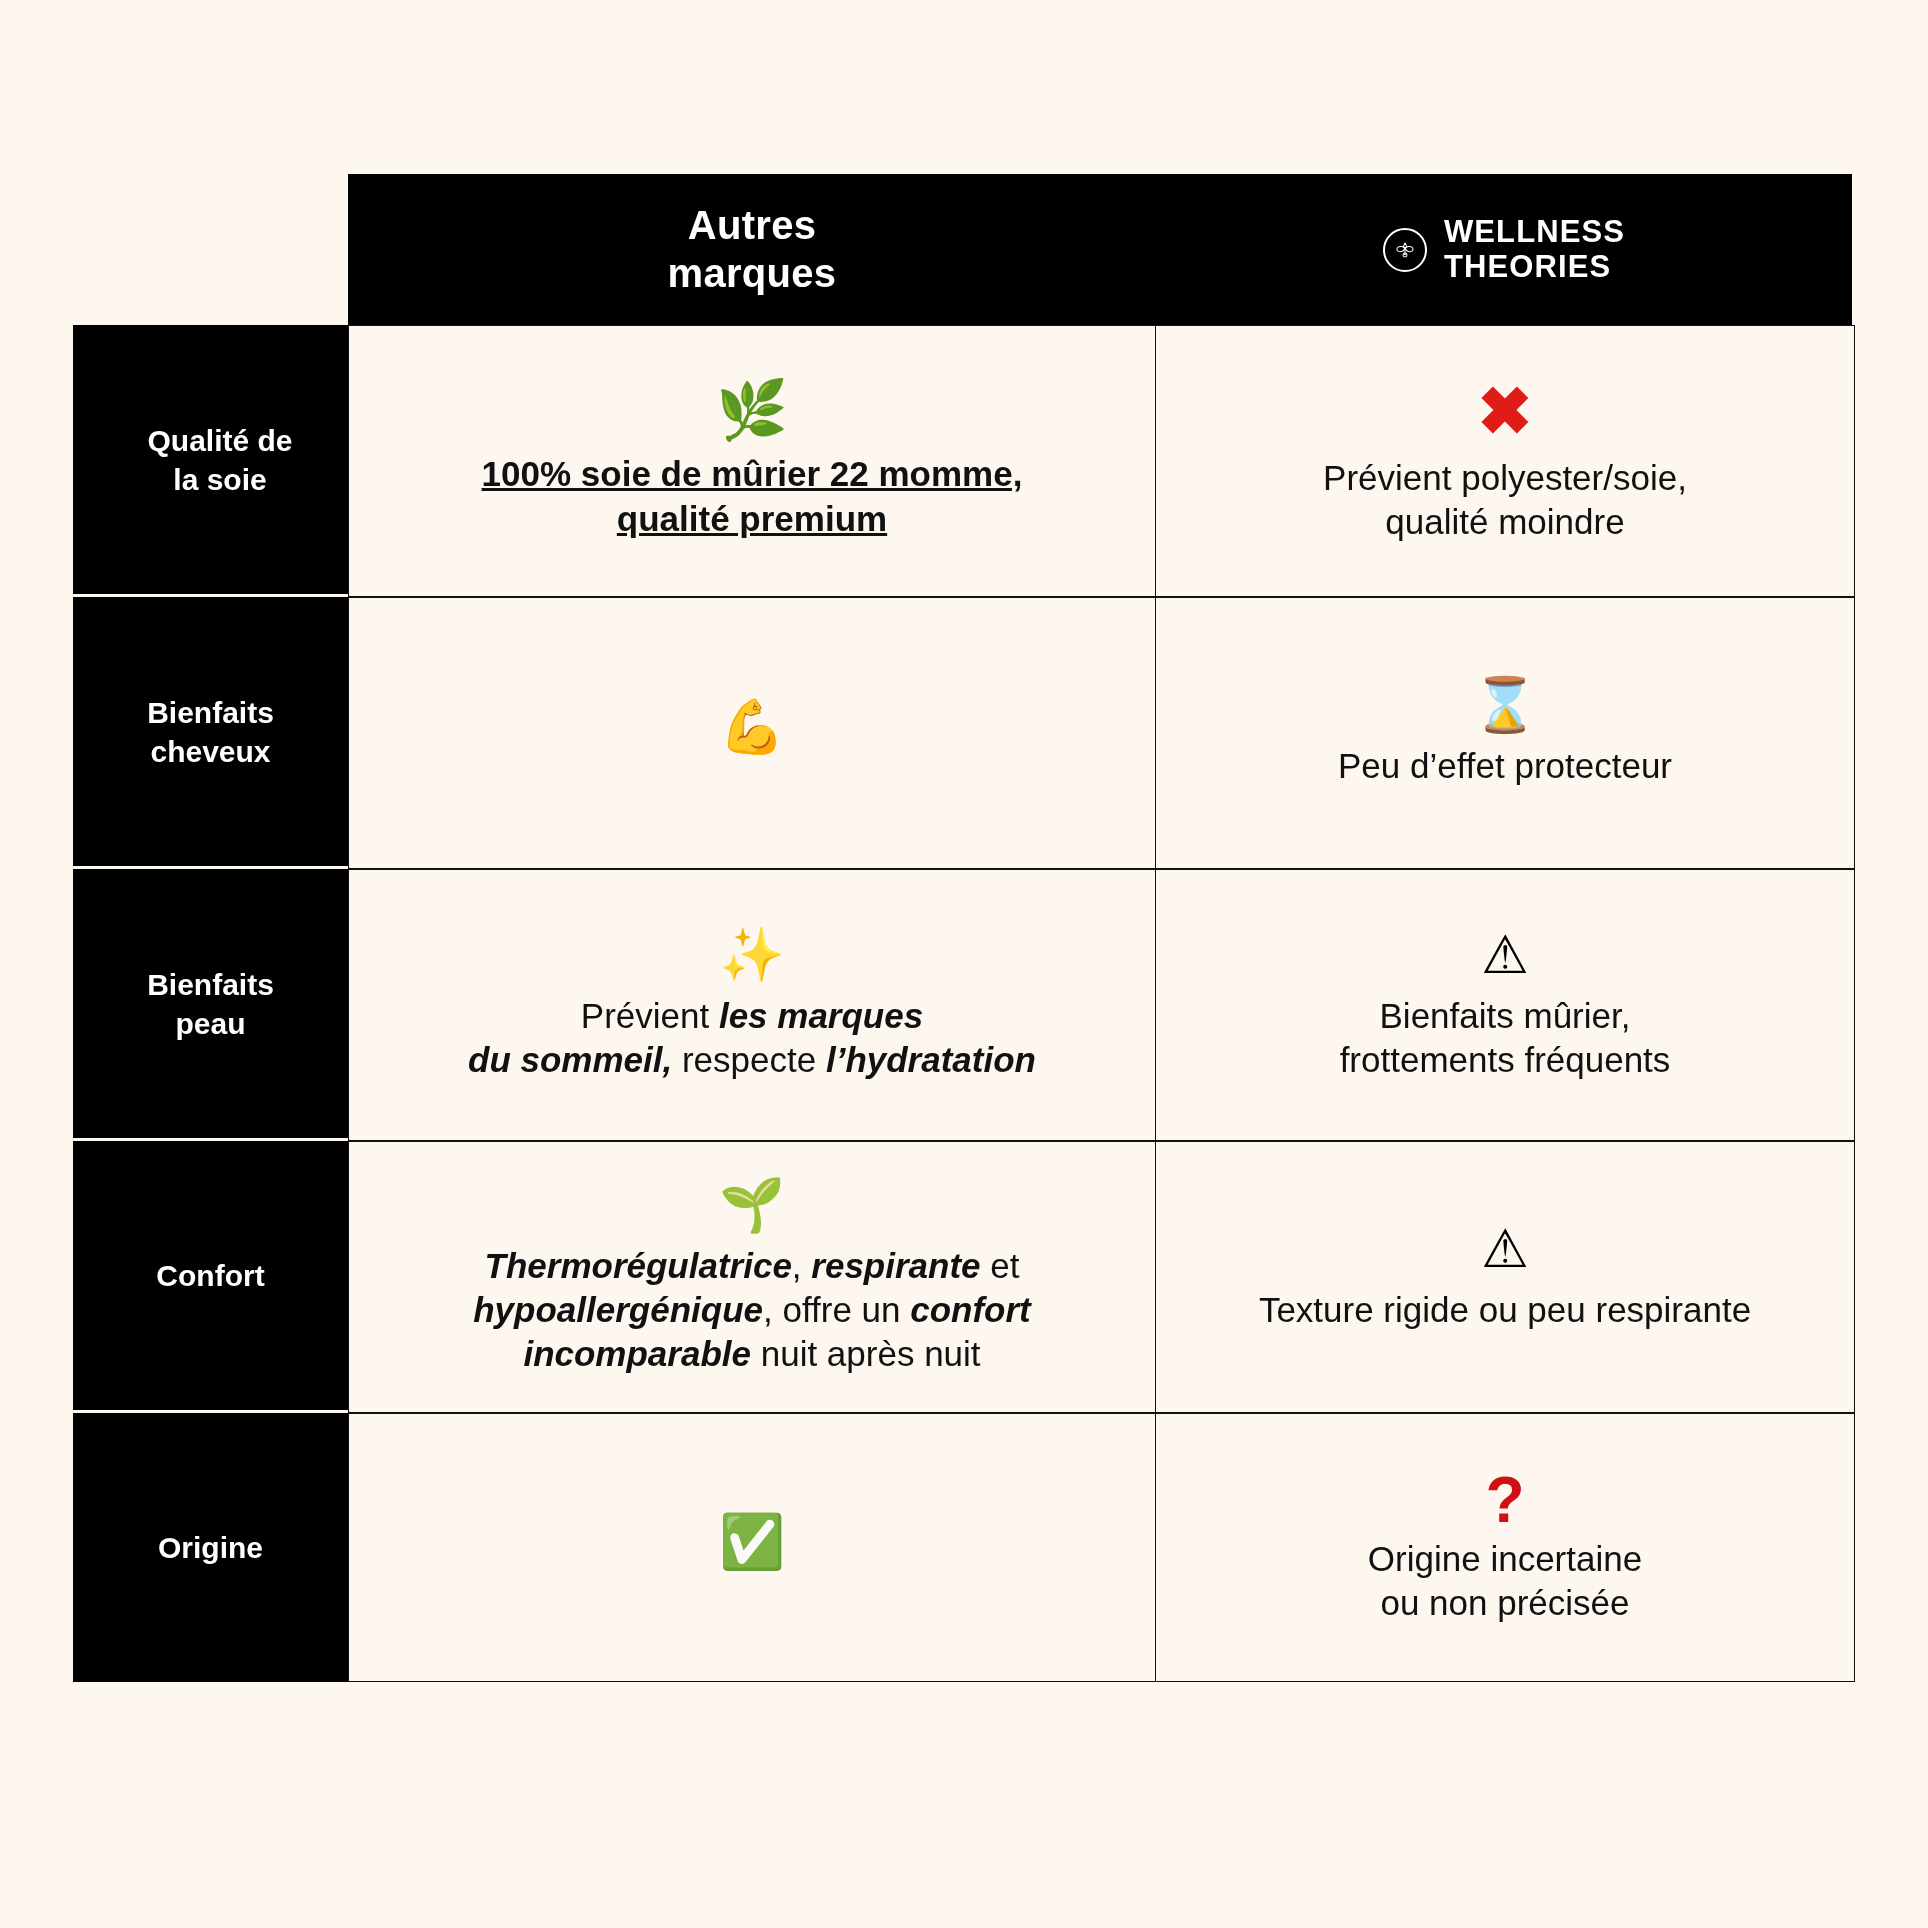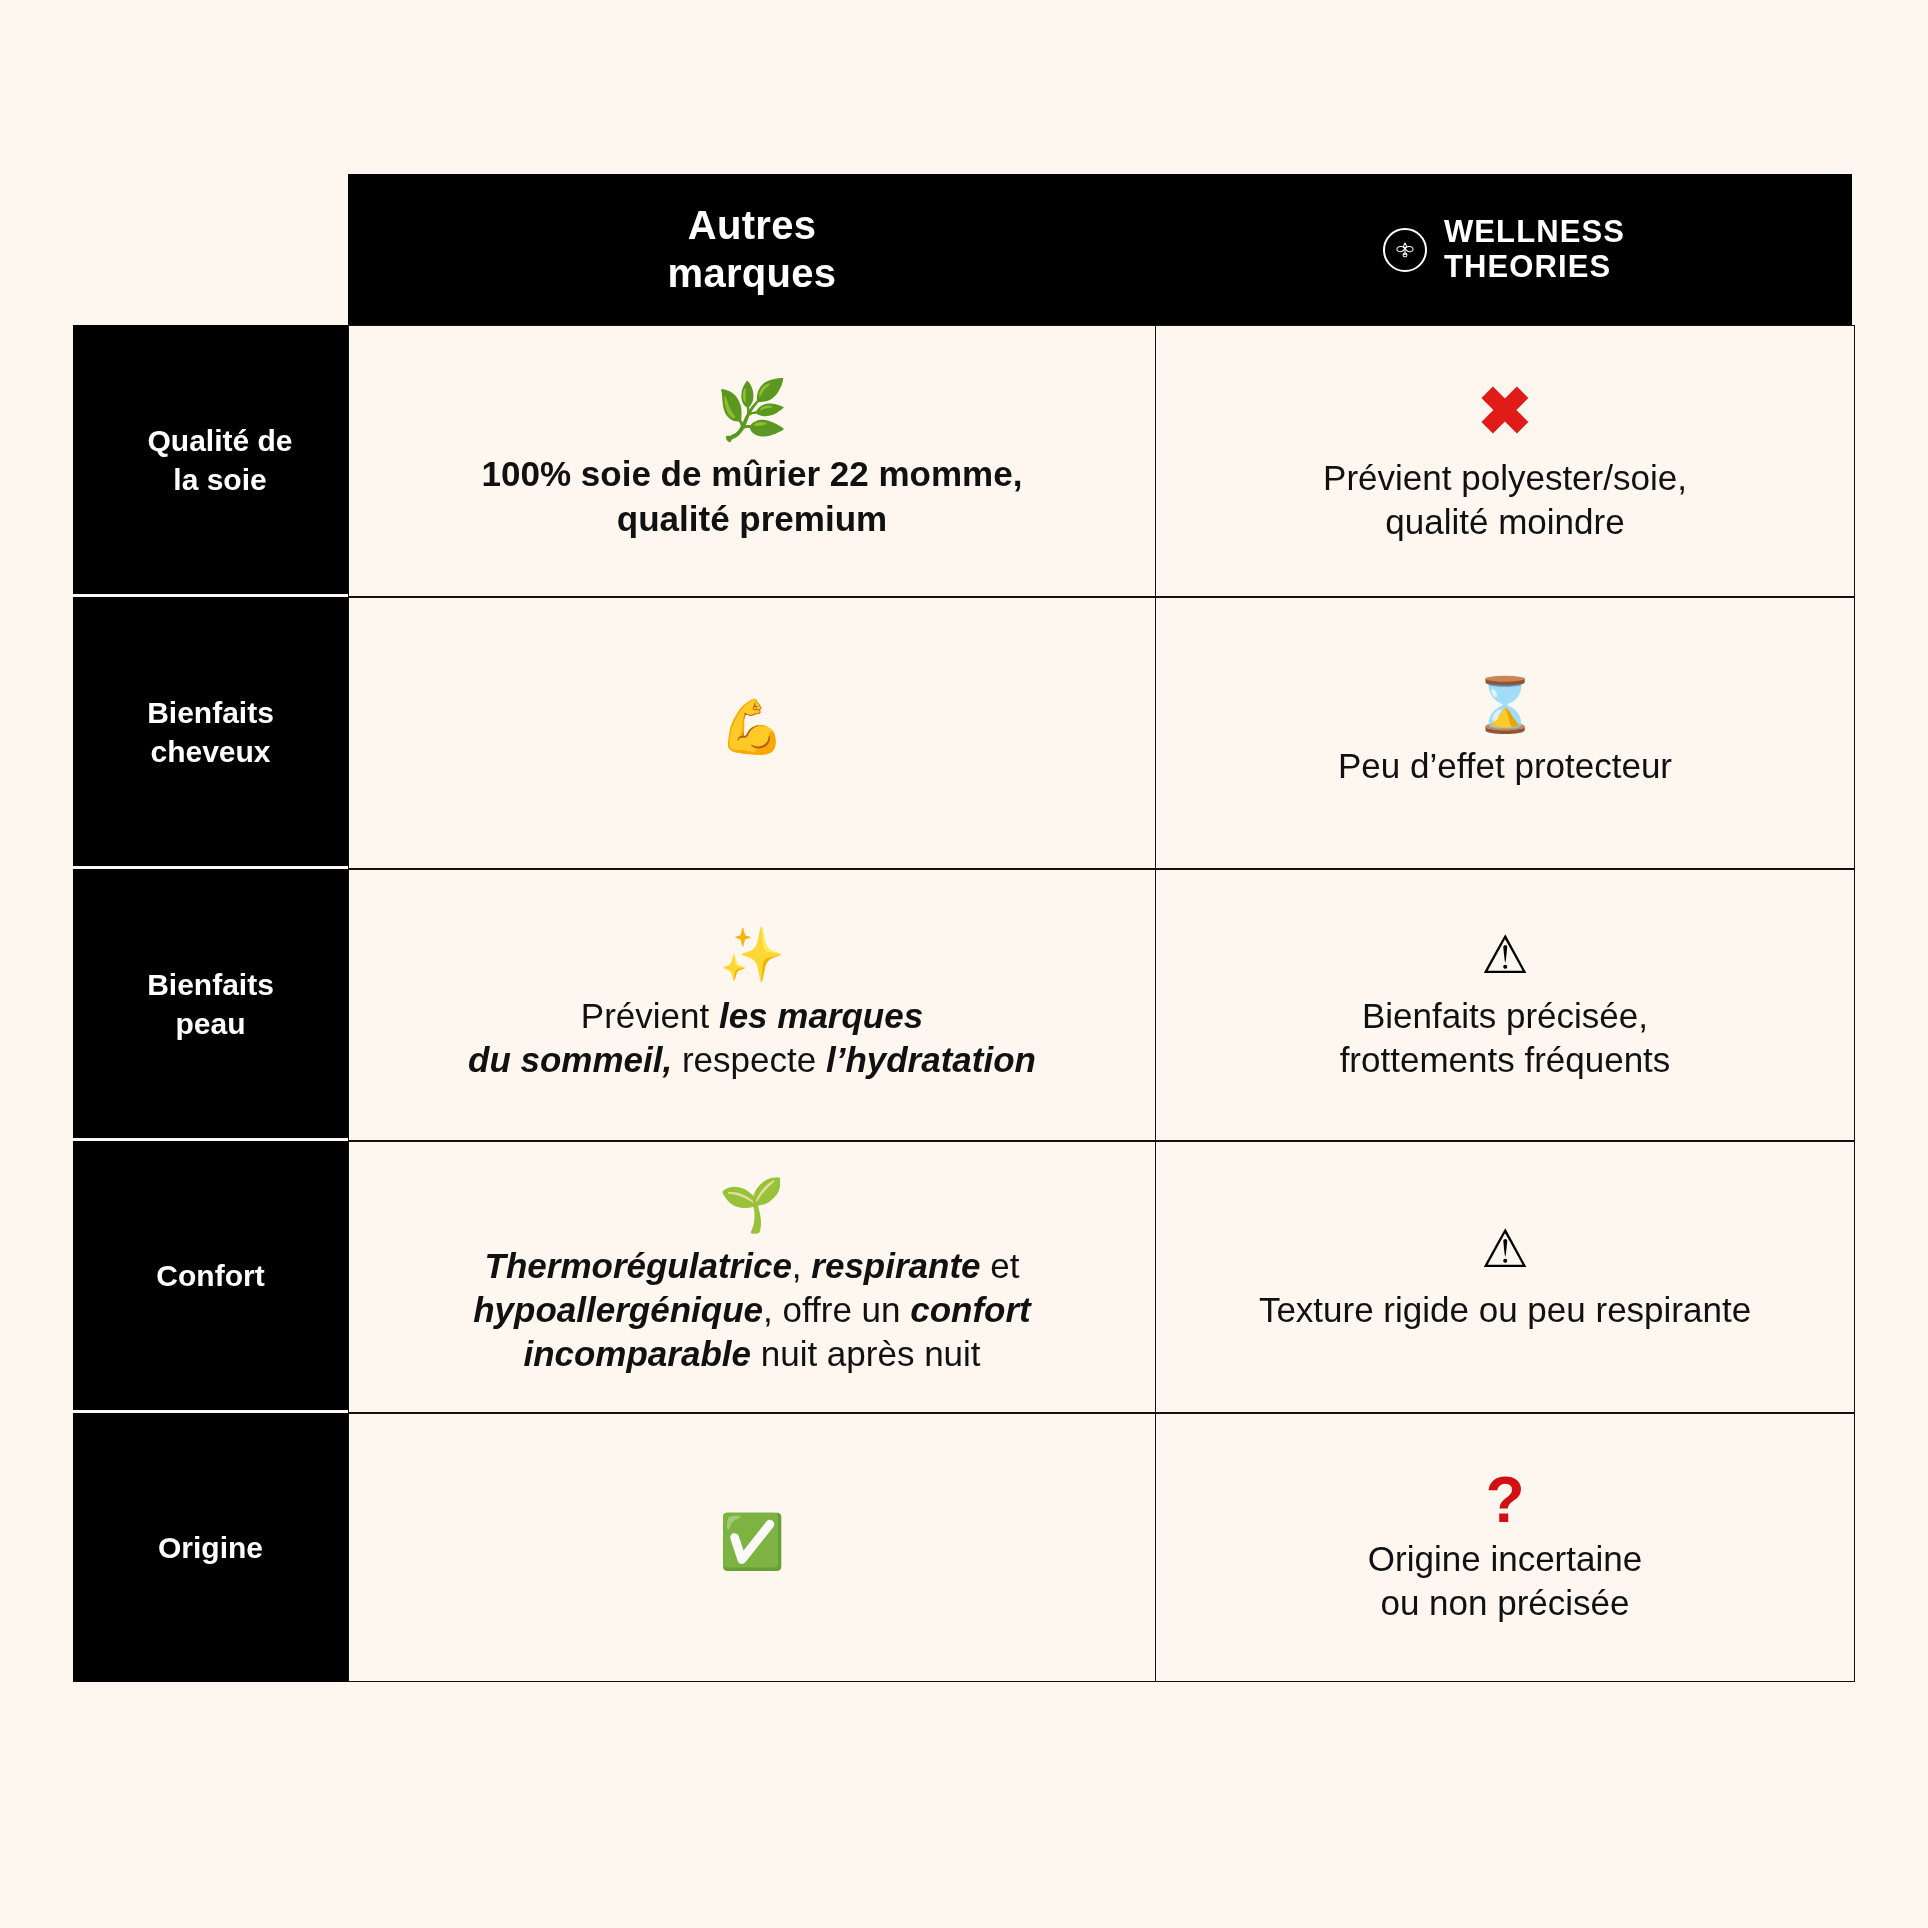--- a/index.html
+++ b/index.html
@@ -72,21 +72,21 @@
   .emoji{
     font-size:58px;line-height:1;
     margin-bottom:13px;
     font-family:"DejaVu Sans",sans-serif;
   }
   .emoji.small{font-size:53px;}
   .xmark{color:#E01B18;font-size:66px;font-weight:700;line-height:1;margin-bottom:11.3px;}
   .qmark{color:#D11014;font-size:64px;font-weight:700;line-height:.95;margin-bottom:5.6px;}
 
   .txt{font-size:35px;line-height:1.26;color:#111;}
-  .txt.bold{font-weight:700;}
+  .txt.bold{font-weight:700;text-decoration:underline;}
   .txt b{font-weight:700;font-style:italic;}
   .txt.light{font-weight:400;}
 
   
   .r1 .rowlabel,.r1 .cell{min-height:269px;padding-left:32px;}
   .r2 .rowlabel,.r2 .cell{min-height:269px;}
   .r3 .rowlabel,.r3 .cell{min-height:269px;}
   .r4 .rowlabel,.r4 .cell{min-height:269px;}
   .r5 .rowlabel,.r5 .cell{min-height:269px;}
 </style>
@@ -175,21 +175,21 @@
       <div class="cell left">
         <span class="emoji small">✨</span>
         <div class="txt light">
           <span>Prévient </span><b>les marques</b><br>
           <b>du sommeil,</b><span> respecte </span><b>l’hydratation</b>
         </div>
       </div>
       <div class="cell">
         <span class="emoji small">⚠</span>
         <div class="txt light">
-          <span>Bienfaits précisée,</span><br>
+          <span>Bienfaits mûrier,</span><br>
           <span>frottements fréquents</span>
         </div>
       </div>
     </div>
 
     <div class="row-wrap r4">
       <div class="rowlabel">
         <span>Confort</span>
       </div>
       <div class="cell left">

